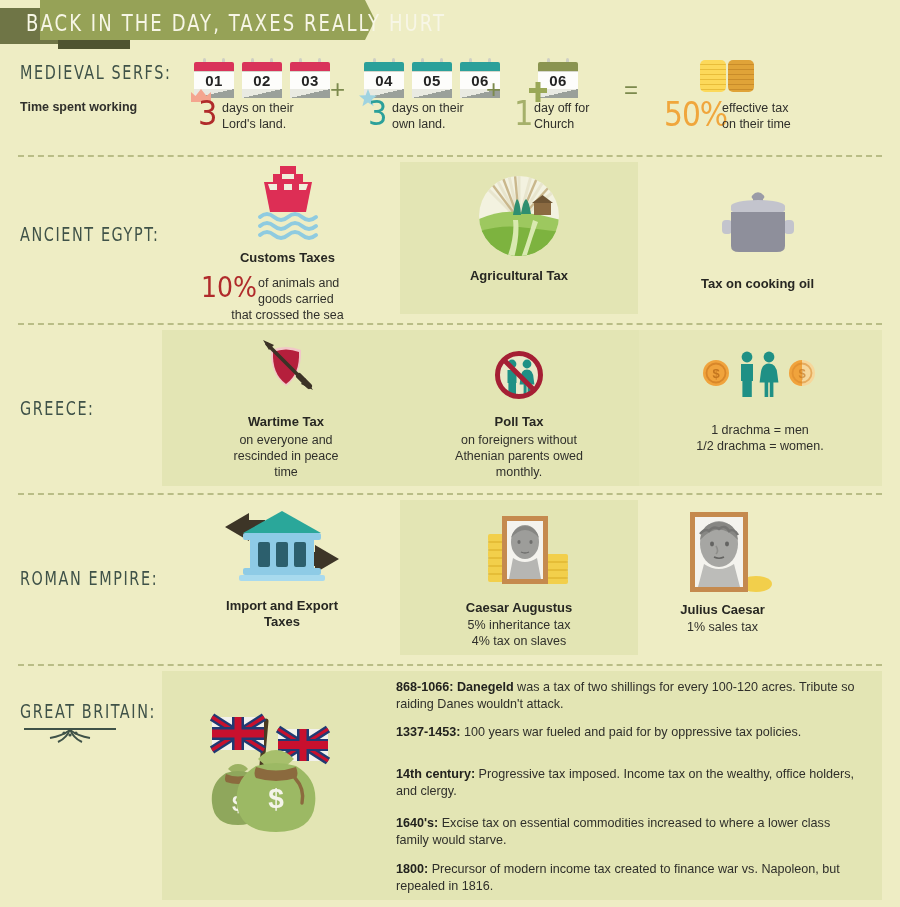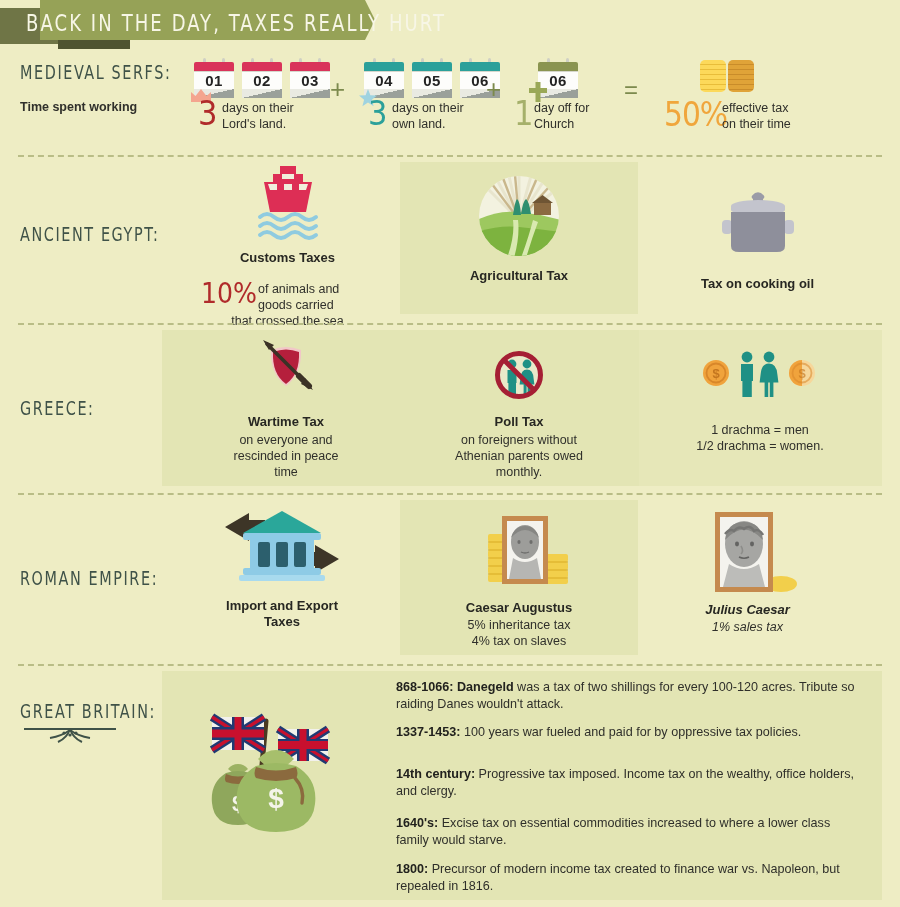--- a/index.html
+++ b/index.html
@@ -253,21 +253,21 @@
           <rect x="31" y="20" width="7" height="6" fill="#dd2e55"></rect>
           <rect x="46" y="20" width="7" height="6" fill="#dd2e55"></rect>
           <g fill="none" stroke="#8fcbe0" stroke-width="4" stroke-linecap="round">
             <path d="M14 53 q7 -6 14 0 q7 6 14 0 q7 -6 14 0 q7 6 14 0"></path>
             <path d="M14 62 q7 -6 14 0 q7 6 14 0 q7 -6 14 0 q7 6 14 0"></path>
             <path d="M14 71 q7 -6 14 0 q7 6 14 0 q7 -6 14 0 q7 6 14 0"></path>
           </g>
         </svg>
       </div>
       <div class="ttl" style="margin-top:8px;">Customs Taxes</div>
-      <div style="position:relative;height:46px;margin-top:14px;">
+      <div style="position:relative;height:46px;margin-top:8px;">
         <div style="position:absolute;left:6px;top:0;font-family:'DejaVu Sans Condensed','Liberation Sans',sans-serif;font-size:28px;color:#b02b2b;line-height:1;font-weight:300;">10%</div>
         <div style="position:absolute;left:63px;top:1px;text-align:left;font-size:12.5px;line-height:1.28;color:#30302b;">
           <div>of animals and</div>
           <div>goods carried</div>
         </div>
         <div style="position:absolute;left:0;top:34px;width:185px;text-align:center;font-size:12.5px;color:#30302b;">that crossed the sea</div>
       </div>
     </div>
 
     <div class="cell" style="left:665px;top:24px;width:185px;">
@@ -478,21 +478,21 @@
           </g>
         </svg>
       </div>
       <div class="ttl" style="margin-top:2px;">Caesar Augustus</div>
       <div class="body" style="margin-top:1px;">
         <div>5% inheritance tax</div>
         <div>4% tax on slaves</div>
       </div>
     </div>
 
-    <div class="cell" style="left:655px;top:4px;width:185px;font-style:italic;">
+    <div class="cell" style="left:630px;top:4px;width:185px;">
       <div style="height:96px;position:relative;">
         <svg width="185" height="96" viewBox="0 0 185 96">
           <ellipse cx="126" cy="80" rx="16" ry="8" fill="#f2cf4b"></ellipse>
           <rect x="60" y="8" width="58" height="80" fill="#c58a4e"></rect>
           <rect x="65" y="13" width="48" height="70" fill="#f4f3ee"></rect>
           <g>
             <ellipse cx="89" cy="40" rx="19" ry="23" fill="#a6a6a3"></ellipse>
             <path d="M70 36 q19 -21 38 0 q-2 -18 -19 -18 q-17 0 -19 18 Z" fill="#878784"></path>
             <path d="M70 30 q5 -6 9 -3 q5 -6 10 -2 q6 -5 10 2 q5 -3 9 4" fill="none" stroke="#757573" stroke-width="2.4"></path>
             <path d="M74 60 q15 10 30 0 l6 23 h-42 Z" fill="#bcbcb9"></path>

